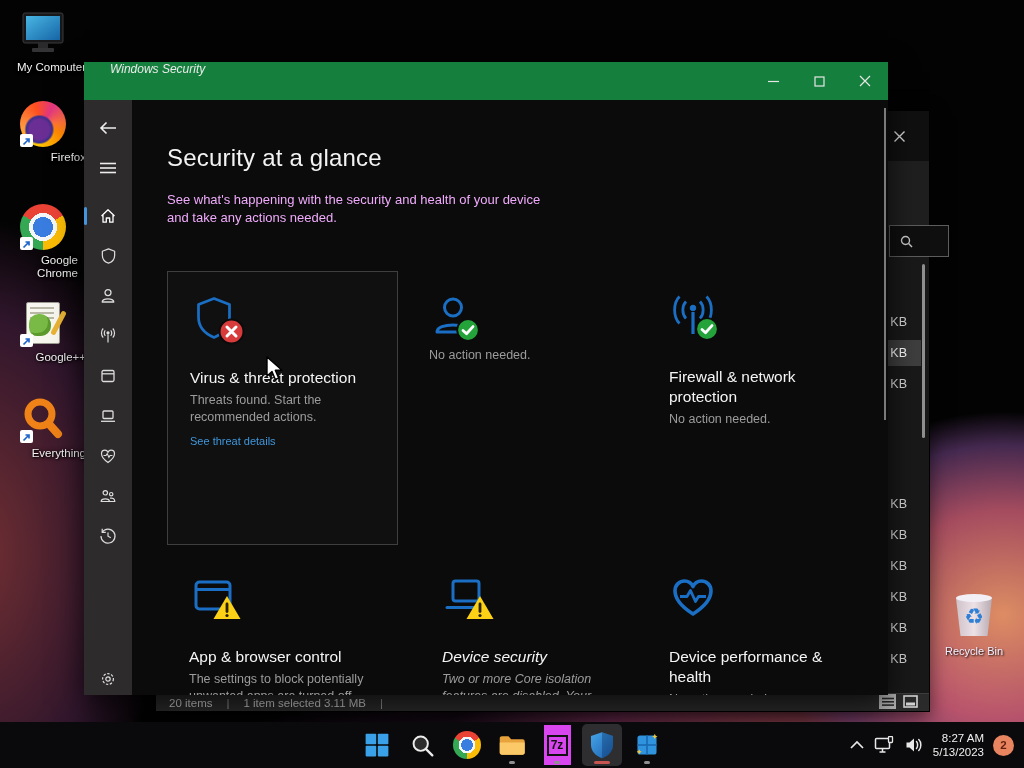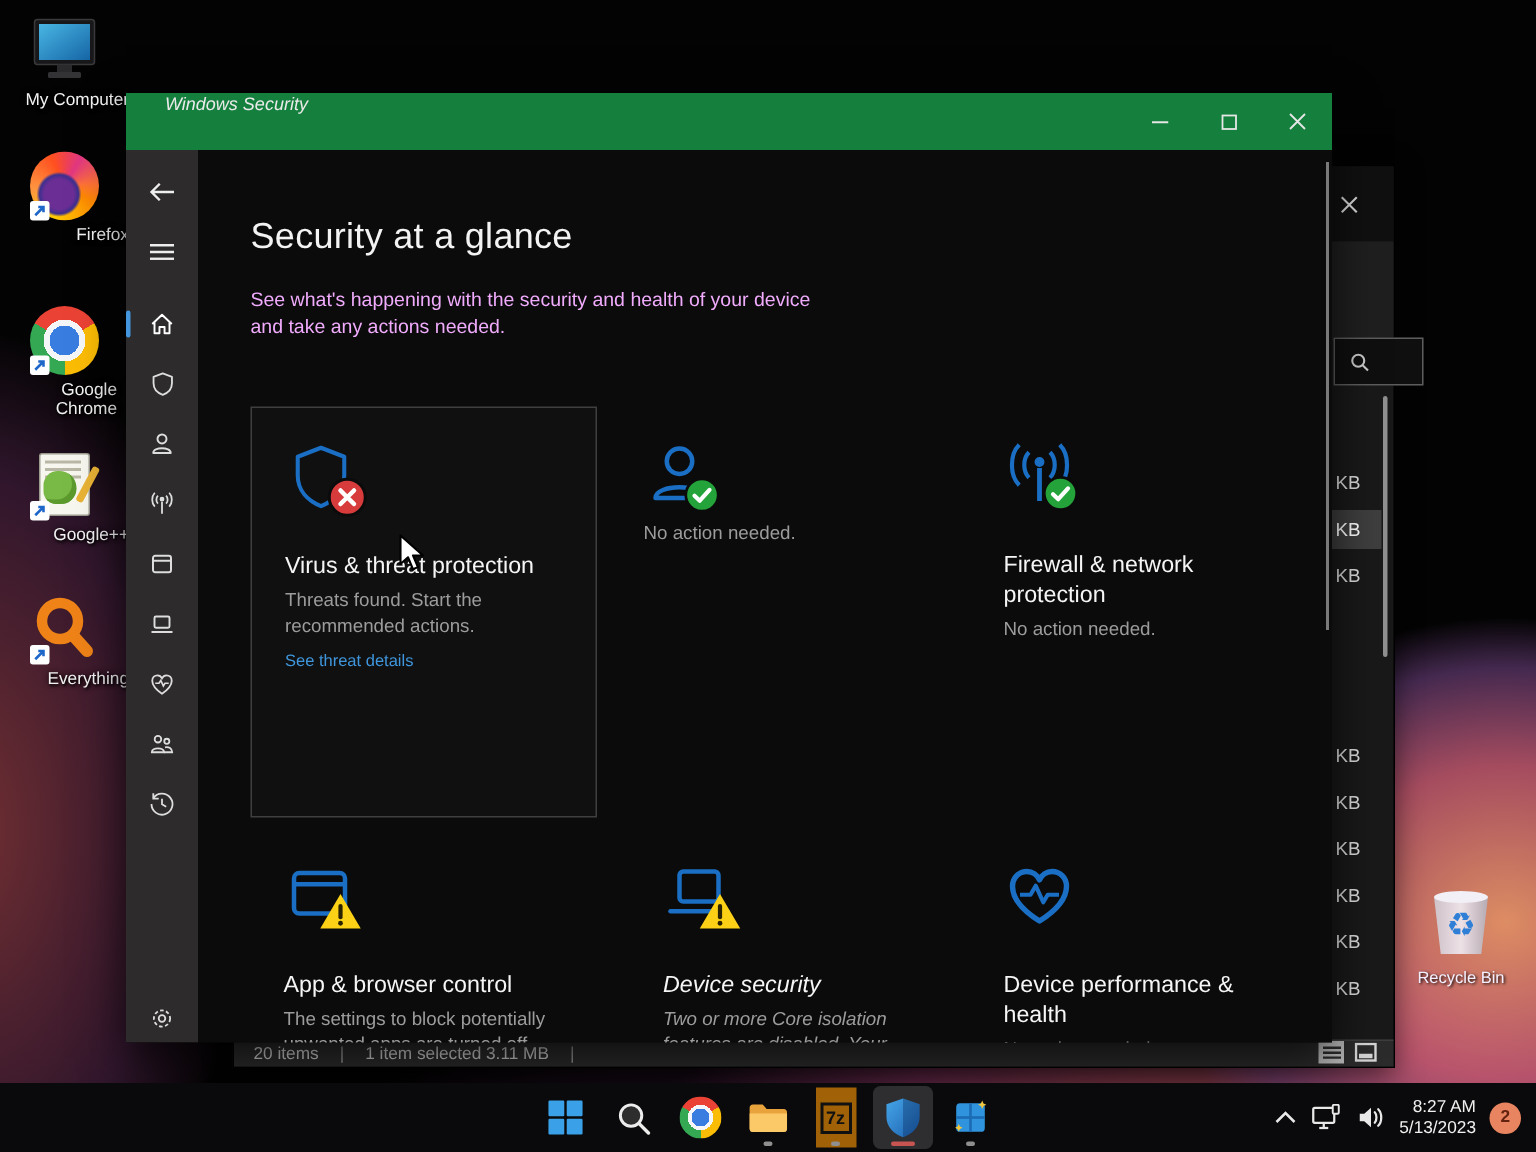--- a/index.html
+++ b/index.html
@@ -59,21 +59,21 @@
   .tile .t-link{margin-top:9px;font-size:11px;color:#3f96dc;max-width:200px;}
   .badge{position:absolute;}
   #secwin .winscroll{position:absolute;right:2px;top:46px;width:2px;height:312px;background:#7a7a7a;}
   
   #taskbar{position:absolute;left:0;bottom:0;width:1024px;height:46px;background:#0a0a0c;z-index:6;}
   #tb-center{position:absolute;left:50%;top:0;transform:translateX(-50%);height:46px;display:flex;align-items:center;gap:5px;}
   .tbicon{position:relative;width:40px;height:42px;display:flex;align-items:center;justify-content:center;border-radius:5px;}
   .tbicon.active{background:#2e2e30;}
   .rundash{position:absolute;bottom:2px;left:50%;transform:translateX(-50%);width:6px;height:3px;border-radius:2px;background:#8f8f8f;}
   .rundash.attn{width:16px;background:#c75450;}
-  .sevenzip{width:27px;height:40px;background:#a16207;display:flex;align-items:center;justify-content:center;}
+  .sevenzip{width:27px;height:40px;background:#d946ef;display:flex;align-items:center;justify-content:center;}
   .sevenzip .inner{width:21px;height:21px;border:2px solid #111;display:flex;align-items:center;justify-content:center;font-size:12px;font-weight:bold;color:#111;box-sizing:border-box;}
   #tb-tray{position:absolute;right:10px;top:0;height:46px;display:flex;align-items:center;gap:9px;}
   #clock{text-align:right;font-size:11.5px;color:#f0f0f0;line-height:14px;}
   #notif-badge{width:21px;height:21px;border-radius:50%;background:#e8845f;color:#63220f;font-size:11.5px;font-weight:bold;display:flex;align-items:center;justify-content:center;}
   
   #recycle{position:absolute;left:938px;top:590px;width:72px;text-align:center;z-index:2;}
   #recycle .lbl{margin-top:1px;font-size:11px;color:#f5f0ff;text-shadow:1px 1px 2px #000;}
   
   #cursor{position:absolute;left:265px;top:356px;z-index:9;}
 </style>

